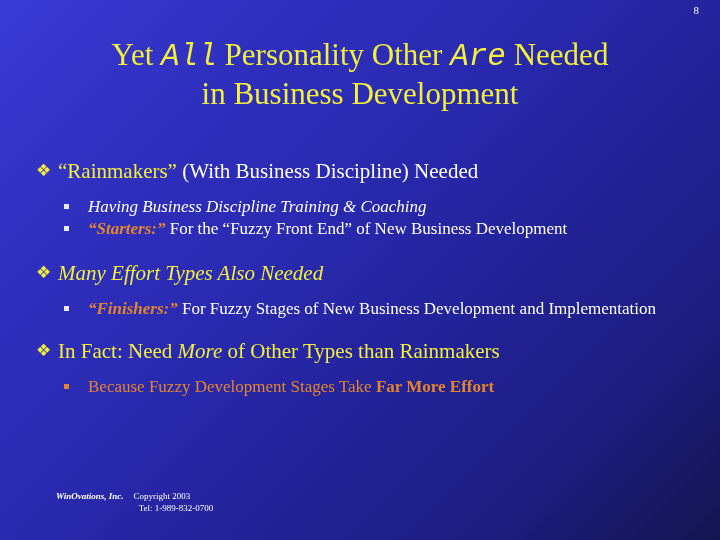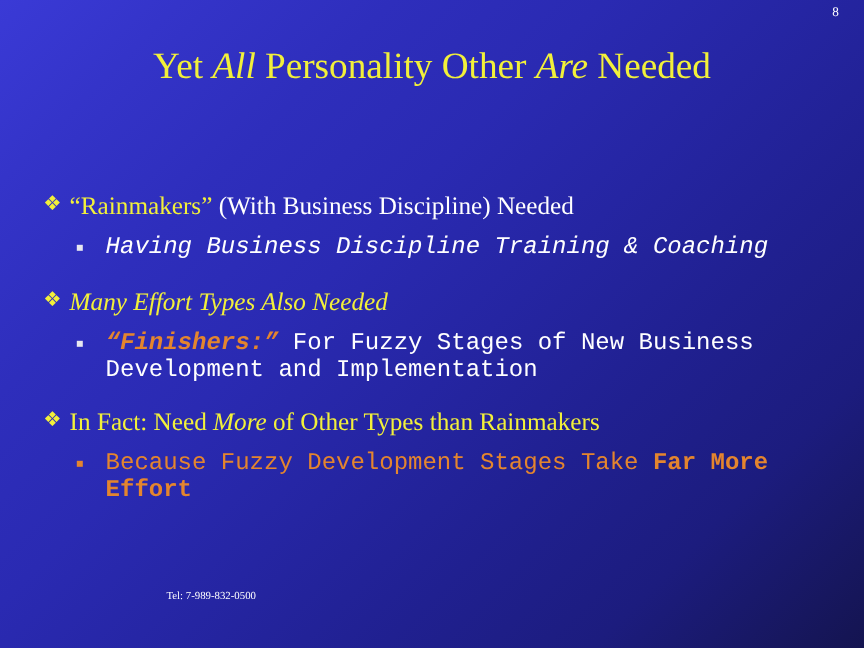--- a/index.html
+++ b/index.html
@@ -45,21 +45,21 @@
     position: absolute;
     top: 36px;
     left: 30px;
     width: 660px;
     text-align: center;
     color: #F2F03A;
     font-size: 31px;
     line-height: 37px;
     letter-spacing: 0px;
   }
-  .title-block .it { font-style: italic; }
+  .title-block .it { font-style: italic; font-family: Liberation Mono, monospace; }
 
   
   .body-block {
     position: absolute;
     top: 158px;
     left: 36px;
     width: 660px;
   }
 
   .lvl1 {
@@ -78,25 +78,24 @@
     height: 20px;
     line-height: 20px;
     color: #F2F03A;
     font-size: 17px;
     font-family: "DejaVu Sans", sans-serif;
   }
 
   .lvl2 {
     position: relative;
     padding-left: 52px;
-    font-size: 20px;
+    font-size: 17px;
     line-height: 22px;
     color: #FFFFFF;
     margin: 0;
-    font-family: Liberation Mono, monospace;
   }
   .lvl2 .bullet2 {
     position: absolute;
     left: 28px;
     top: 8px;
     width: 5px;
     height: 5px;
     background: #E8E8F0;
   }
   .lvl2.orange .bullet2 { background: #E4852E; }
@@ -128,34 +127,38 @@
 </style>
 </head>
 <body>
 
 <div id="slide">
 
   <div class="page-number">8</div>
 
   <div class="title-block">
     <div><span>Yet </span><span class="it">All</span><span> Personality Other </span><span class="it">Are</span><span> Needed</span></div>
+    <div>in Business Development</div>
   </div>
 
   <div class="body-block">
 
     <div class="lvl1">
       <span class="bullet">❖</span><span class="yellow">“Rainmakers”</span><span class="white"> (With Business Discipline) Needed</span>
     </div>
 
     <div class="sp-1"></div>
 
     <div class="lvl2">
       <span class="bullet2"></span><span class="white it">Having Business Discipline Training &amp; Coaching</span>
     </div>
 
+    <div class="lvl2">
+      <span class="bullet2"></span><span class="orange it bd">“Starters:”</span><span class="white">  For the “Fuzzy Front End” of New Business Development</span>
+    </div>
 
     <div class="sp-2"></div>
 
     <div class="lvl1">
       <span class="bullet">❖</span><span class="yellow it">Many Effort Types Also Needed</span>
     </div>
 
     <div class="sp-1"></div>
 
     <div class="lvl2">
@@ -170,16 +173,17 @@
 
     <div class="sp-1"></div>
 
     <div class="lvl2 orange">
       <span class="bullet2"></span><span class="orange">Because Fuzzy Development Stages Take </span><span class="orange bd">Far More Effort</span>
     </div>
 
   </div>
 
   <div class="footer">
-    <div>Tel:  7-989-832-0500</div>
+    <div class="line1"><span class="co">WinOvations, Inc.</span><span class="cp">Copyright 2003</span></div>
+    <div>Tel:  1-989-832-0700</div>
   </div>
 
 </div>
 
 </body></html>

